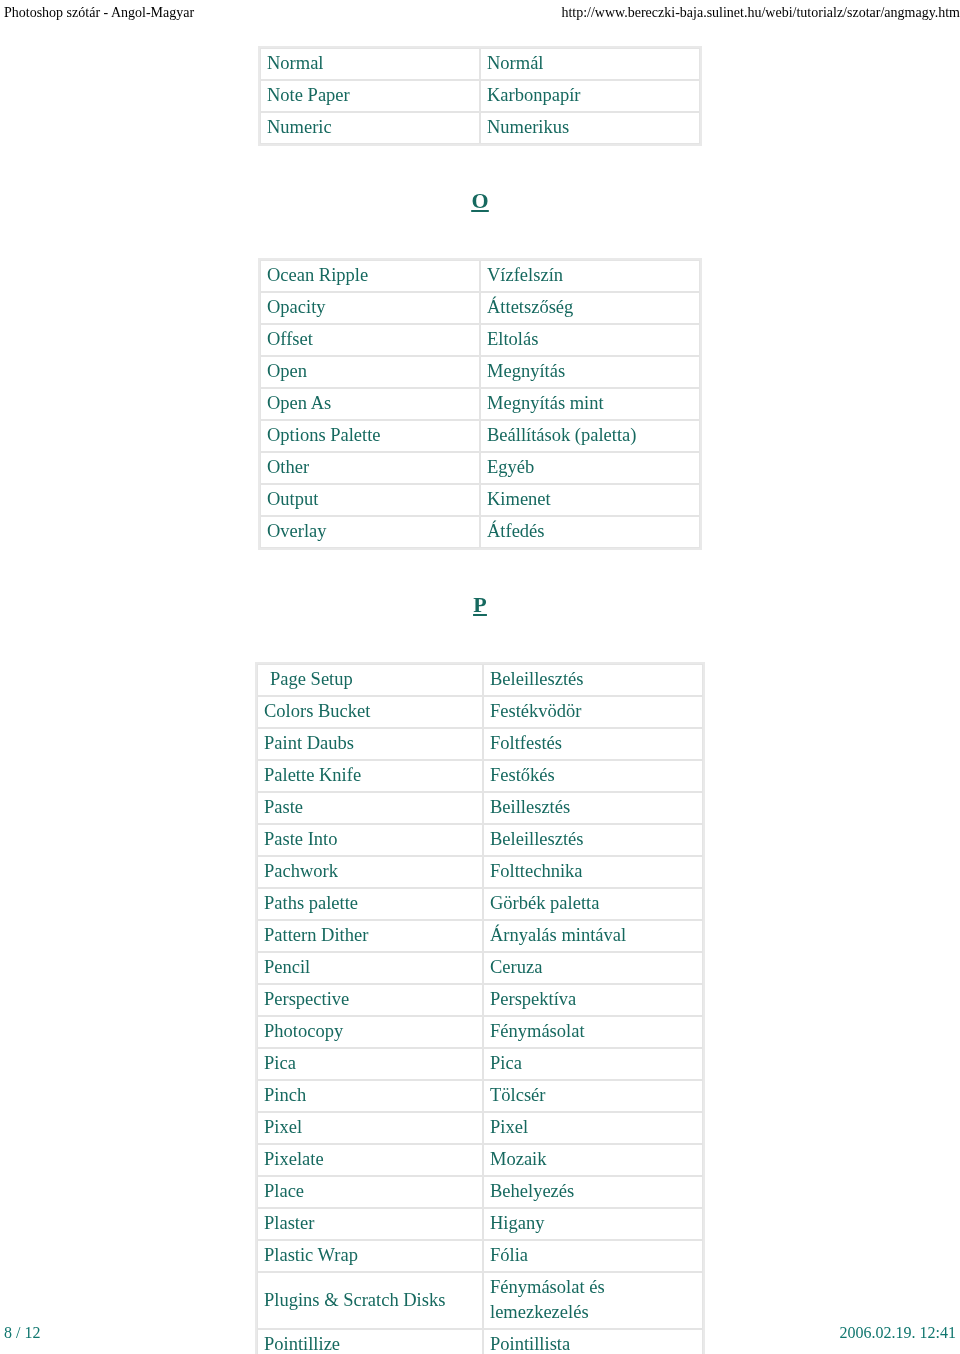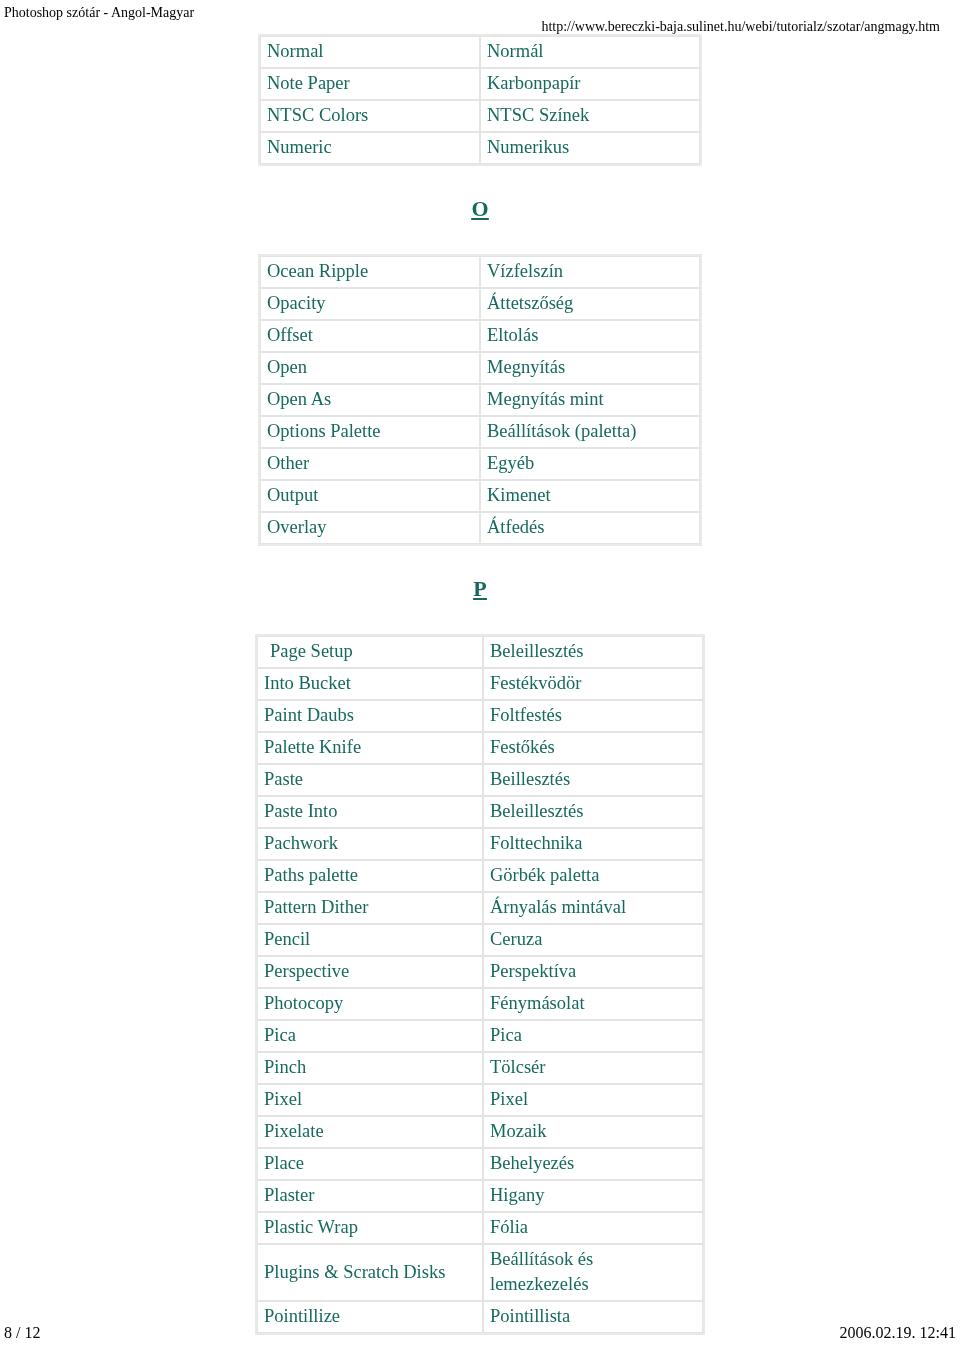--- a/index.html
+++ b/index.html
@@ -28,40 +28,39 @@
     line-height: 22px;
   }
   .print-header .ph-title {
     position: absolute;
     left: 4px;
     top: 2px;
     white-space: nowrap;
   }
   .print-header .ph-url {
     position: absolute;
-    right: 20px;
+    right: 0;
     top: 2px;
     white-space: nowrap;
-    margin-top: 14px;
   }
 
   
   .content {
     position: absolute;
     left: 0;
     top: 30px;
     width: 960px;
   }
 
   
   .gloss-table {
     border-collapse: separate;
     border-spacing: 0;
     width: 412px;
-    margin: 4px auto;
+    margin: 16px auto;
     border: 2px solid #e9e9e9;
     background: #ffffff;
     table-layout: fixed;
   }
   .gloss-table td {
     border: 1px solid #e4e4e4;
     padding: 2px 6px 3px 6px;
     font-size: 18.5px;
     line-height: 25px;
     color: #16695f;
@@ -95,21 +94,21 @@
   .spacer-after-table   { height: 0px; }
 
   
   .print-footer {
     position: absolute;
     left: 0;
     bottom: 8px;
     width: 960px;
     height: 22px;
     font-size: 16px;
-    color: #000000;
+    color: #0f766e;
   }
   .print-footer .pf-page {
     position: absolute;
     left: 4px;
     top: 0;
     white-space: nowrap;
   }
   .print-footer .pf-date {
     position: absolute;
     right: 4px;
@@ -129,24 +128,20 @@
 <div class="content" id="content-root">
     <table class="gloss-table">
       <tbody>
         <tr>
           <td class="col-en">Normal</td>
           <td class="col-hu">Normál</td>
         </tr>
         <tr>
           <td class="col-en">Note Paper</td>
           <td class="col-hu">Karbonpapír</td>
-        </tr>
-        <tr>
-          <td class="col-en">NTSC Colors</td>
-          <td class="col-hu">NTSC Színek</td>
         </tr>
         <tr>
           <td class="col-en">Numeric</td>
           <td class="col-hu">Numerikus</td>
         </tr>
       </tbody>
     </table>
     <div class="spacer-after-table"></div>
     <div class="spacer-before-letter"></div>
     <div class="letter-anchor"><a href="#">O</a></div>
@@ -195,21 +190,21 @@
     <div class="spacer-before-letter"></div>
     <div class="letter-anchor"><a href="#">P</a></div>
     <div class="spacer-after-letter"></div>
     <table class="gloss-table">
       <tbody>
         <tr>
           <td class="col-en indented">Page Setup</td>
           <td class="col-hu">Beleillesztés</td>
         </tr>
         <tr>
-          <td class="col-en">Into Bucket</td>
+          <td class="col-en">Colors Bucket</td>
           <td class="col-hu">Festékvödör</td>
         </tr>
         <tr>
           <td class="col-en">Paint Daubs</td>
           <td class="col-hu">Foltfestés</td>
         </tr>
         <tr>
           <td class="col-en">Palette Knife</td>
           <td class="col-hu">Festőkés</td>
         </tr>
@@ -268,21 +263,21 @@
         <tr>
           <td class="col-en">Plaster</td>
           <td class="col-hu">Higany</td>
         </tr>
         <tr>
           <td class="col-en">Plastic Wrap</td>
           <td class="col-hu">Fólia</td>
         </tr>
         <tr>
           <td class="col-en">Plugins &amp; Scratch Disks</td>
-          <td class="col-hu">Beállítások és lemezkezelés</td>
+          <td class="col-hu">Fénymásolat és lemezkezelés</td>
         </tr>
         <tr>
           <td class="col-en">Pointillize</td>
           <td class="col-hu">Pointillista</td>
         </tr>
       </tbody>
     </table>
     <div class="spacer-after-table"></div>
   </div>
 

